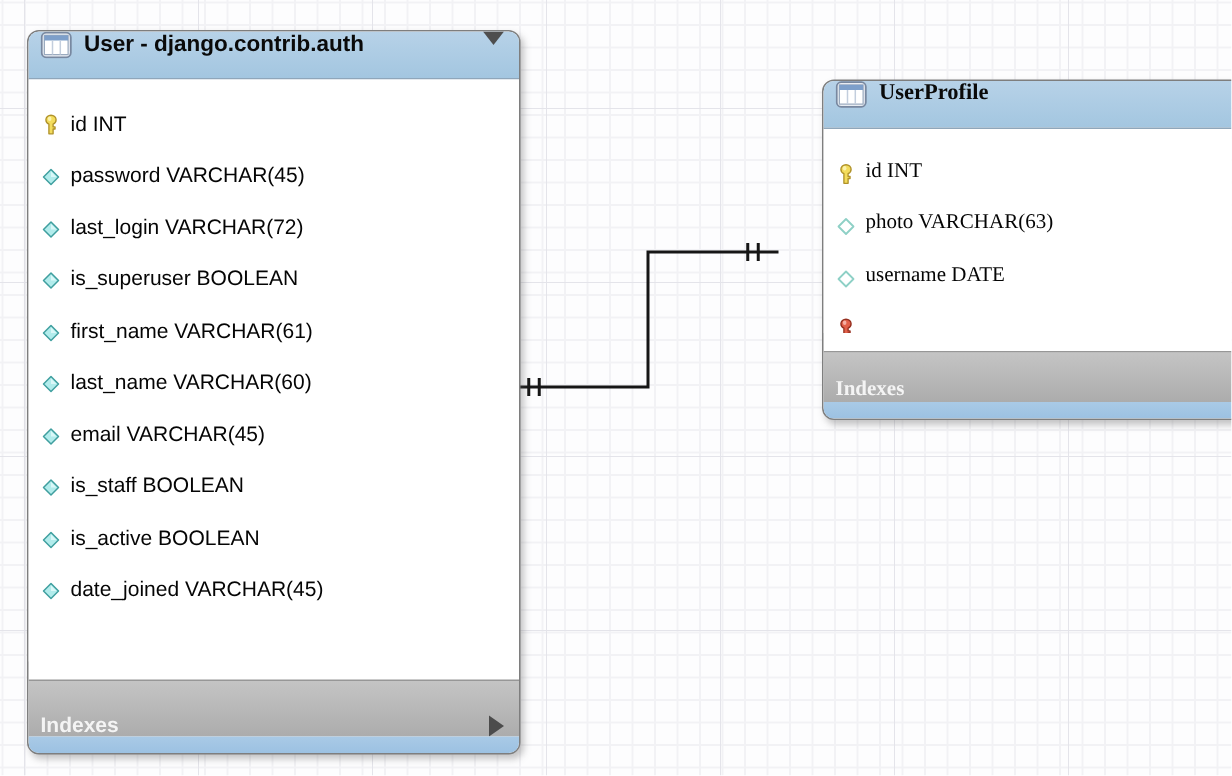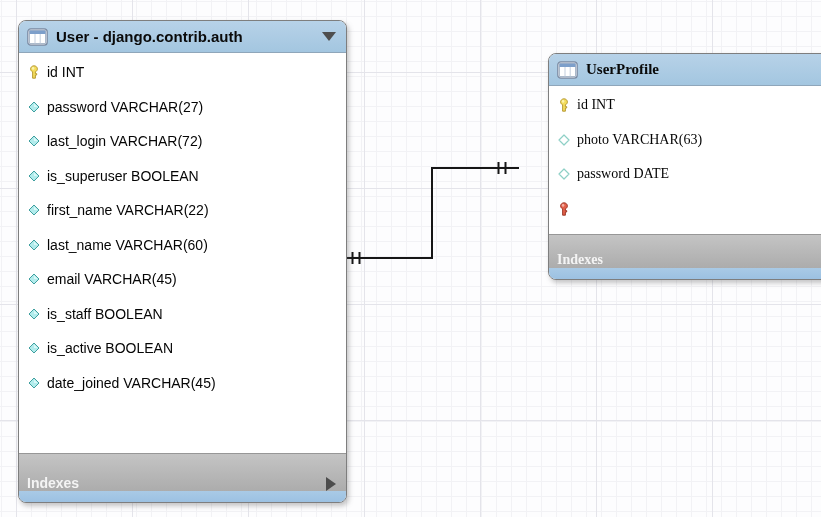--- a/index.html
+++ b/index.html
@@ -20,30 +20,30 @@
   .table-card{
     position:absolute;display:flex;flex-direction:column;
     border:1px solid #7e7e7e;border-radius:8px;background:#fff;
     box-shadow:2px 3px 5px rgba(90,90,90,0.35);overflow:hidden;
   }
   .t1{left:18px;top:20px;width:327px;height:481px;}
   .t2{left:548px;top:53px;width:296px;height:225px;font-family:Liberation Serif, serif;}
 
   .thead{
     background:linear-gradient(#b7d2e8,#a3c6e0);
-    display:flex;align-items:center;gap:8px;
+    display:flex;align-items:flex-start;gap:8px;
     padding:0 10px 0 8px;height:31px;flex:0 0 31px;
     border-bottom:1px solid #8fa6ba;
   }
   .ticon{display:flex;align-items:center;}
   .ttitle{font-weight:bold;font-size:15px;color:#0a0a0a;flex:1;white-space:nowrap;overflow:hidden;}
   .arrow-down{width:0;height:0;border-left:7px solid transparent;border-right:7px solid transparent;border-top:9px solid #4e4e4e;}
 
   .tbody{flex:1;background:#fff;padding-top:2px;overflow:hidden;}
-  .frow{height:34.5px;display:flex;align-items:center;gap:6px;padding:0 6px 0 7px;font-size:14px;color:#050505;white-space:nowrap;}
+  .frow{height:34.5px;display:flex;align-items:flex-end;gap:6px;padding:0 6px 0 7px;font-size:14px;color:#050505;white-space:nowrap;}
   .ficon{width:15px;display:flex;justify-content:center;align-items:center;flex:0 0 15px;}
 
   .indexes{
     background:linear-gradient(#c4c4c4,#acacac);
     color:#f4f4f4;font-weight:bold;font-size:14px;
     display:flex;align-items:flex-end;padding:0 10px 0 8px;
     border-top:1px solid #979797;
     margin-top:12px;
   }
   .t1 .indexes{height:37px;flex:0 0 37px;}
@@ -87,21 +87,21 @@
           </span>
           <span class="ftext">id INT</span>
         </div>
         <div class="frow">
           <span class="ficon">
             <svg width="12" height="12" viewBox="0 0 12 12">
               <path d="M6 1 L11 6 L6 11 L1 6 Z" fill="#b2ecec" stroke="#3f9f9f" stroke-width="1" stroke-linejoin="round"></path>
               <path d="M6 2.4 L9.6 6 L6 6 Z" fill="#e2fafa" opacity="0.85"></path>
             </svg>
           </span>
-          <span class="ftext">password VARCHAR(27)</span>
+          <span class="ftext">password VARCHAR(45)</span>
         </div>
         <div class="frow">
           <span class="ficon">
             <svg width="12" height="12" viewBox="0 0 12 12">
               <path d="M6 1 L11 6 L6 11 L1 6 Z" fill="#b2ecec" stroke="#3f9f9f" stroke-width="1" stroke-linejoin="round"></path>
               <path d="M6 2.4 L9.6 6 L6 6 Z" fill="#e2fafa" opacity="0.85"></path>
             </svg>
           </span>
           <span class="ftext">last_login VARCHAR(72)</span>
         </div>
@@ -114,21 +114,21 @@
           </span>
           <span class="ftext">is_superuser BOOLEAN</span>
         </div>
         <div class="frow">
           <span class="ficon">
             <svg width="12" height="12" viewBox="0 0 12 12">
               <path d="M6 1 L11 6 L6 11 L1 6 Z" fill="#b2ecec" stroke="#3f9f9f" stroke-width="1" stroke-linejoin="round"></path>
               <path d="M6 2.4 L9.6 6 L6 6 Z" fill="#e2fafa" opacity="0.85"></path>
             </svg>
           </span>
-          <span class="ftext">first_name VARCHAR(22)</span>
+          <span class="ftext">first_name VARCHAR(61)</span>
         </div>
         <div class="frow">
           <span class="ficon">
             <svg width="12" height="12" viewBox="0 0 12 12">
               <path d="M6 1 L11 6 L6 11 L1 6 Z" fill="#b2ecec" stroke="#3f9f9f" stroke-width="1" stroke-linejoin="round"></path>
               <path d="M6 2.4 L9.6 6 L6 6 Z" fill="#e2fafa" opacity="0.85"></path>
             </svg>
           </span>
           <span class="ftext">last_name VARCHAR(60)</span>
         </div>
@@ -207,21 +207,21 @@
             </svg>
           </span>
           <span class="ftext">photo VARCHAR(63)</span>
         </div>
         <div class="frow">
           <span class="ficon">
             <svg width="12" height="12" viewBox="0 0 12 12">
               <path d="M6 1 L11 6 L6 11 L1 6 Z" fill="#ffffff" stroke="#8ed0c6" stroke-width="1.2" stroke-linejoin="round"></path>
             </svg>
           </span>
-          <span class="ftext">password DATE</span>
+          <span class="ftext">username DATE</span>
         </div>
         <div class="frow">
           <span class="ficon">
             <svg width="12" height="14" viewBox="0 0 12 14">
               <path d="M6 0.8 C7.9 0.8 9.4 2.2 9.4 3.9 C9.4 5.2 8.6 6.3 7.4 6.8 L7.4 8.6 L8.7 8.6 L8.7 10 L7.4 10 L7.4 13.2 L4.6 13.2 L4.6 6.8 C3.4 6.3 2.6 5.2 2.6 3.9 C2.6 2.2 4.1 0.8 6 0.8 Z" fill="#e2604a" stroke="#952f1f" stroke-width="0.9" stroke-linejoin="round"></path>
               <ellipse cx="5.1" cy="3.2" rx="1.2" ry="1.5" fill="#f5b0a4"></ellipse>
             </svg>
           </span>
         </div>
       </div>

